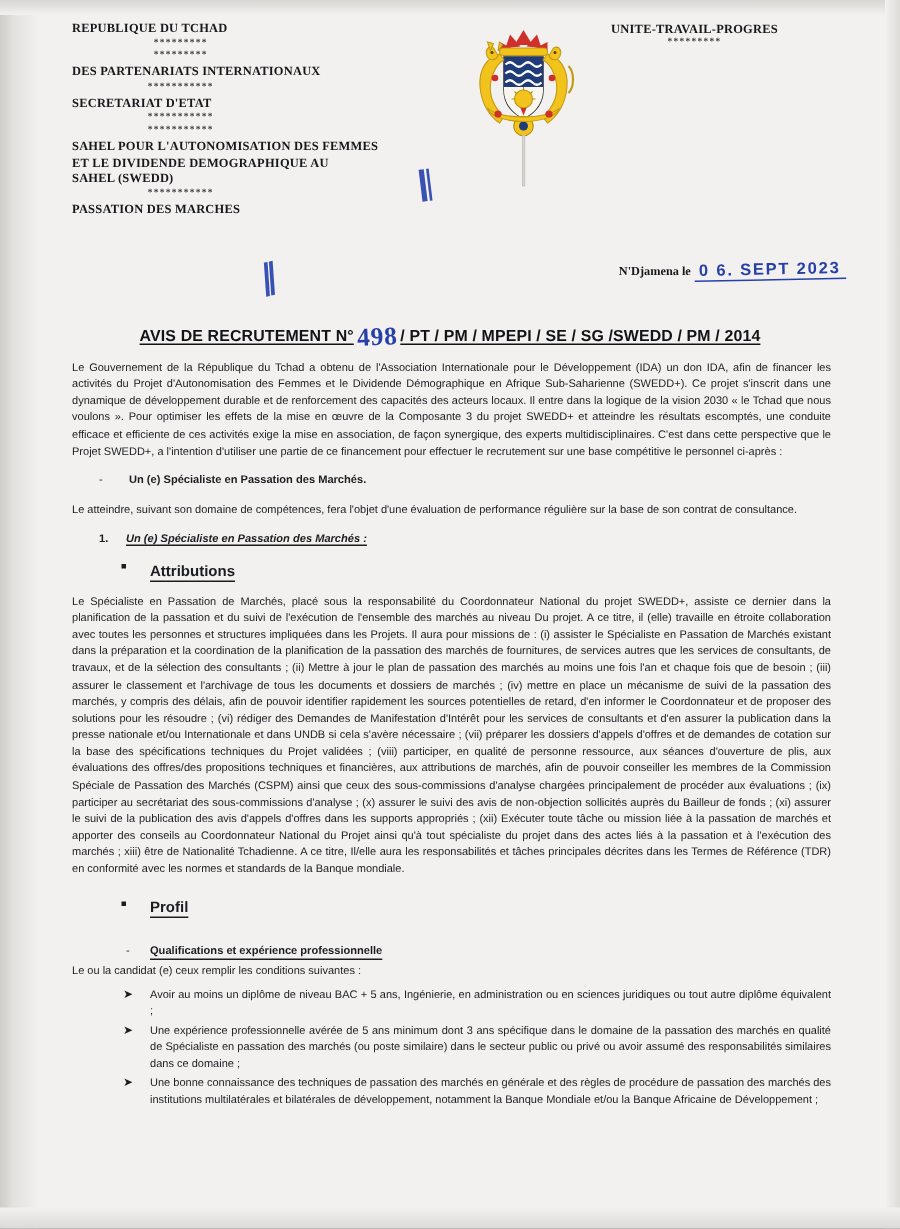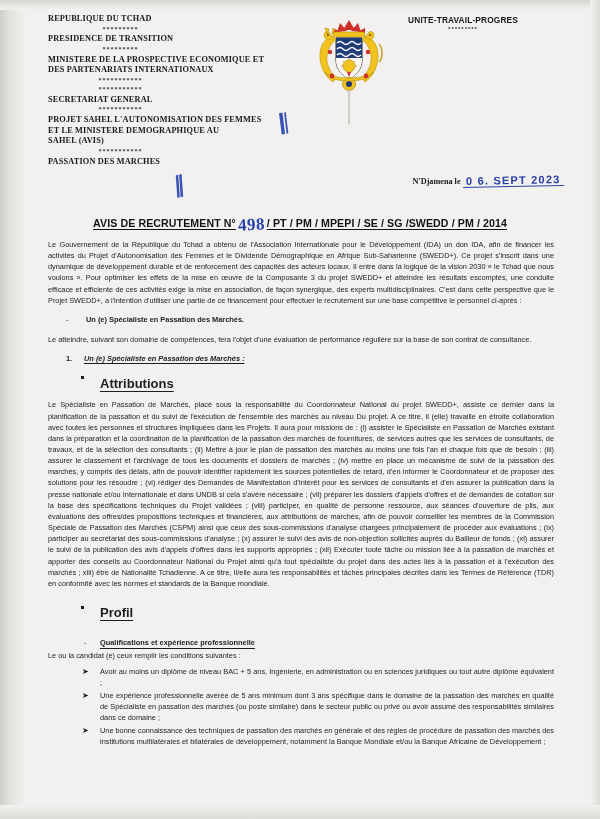--- a/index.html
+++ b/index.html
@@ -42,21 +42,21 @@
   
   .hdr{position:absolute;left:48px;top:14px;width:505px;}
   .hdr-left{
     float:left;width:272px;
     font-family:"Liberation Serif", serif;
     font-weight:bold;font-size:8.3px;color:#16181c;
     line-height:1.28;letter-spacing:.15px;
   }
   .hdr-right{
     float:right;width:180px;text-align:center;padding-top:1px;
-    font-family:Liberation Sans, sans-serif;
+    font-family:Liberation Serif, serif;
     font-weight:bold;font-size:8.3px;color:#16181c;letter-spacing:.15px;
   }
   .stars{
     display:block;text-align:center;width:145px;
     font-size:6.2px;letter-spacing:.9px;color:#3a3c40;
     font-weight:bold;line-height:1.1;margin:1px 0 2px 0;
   }
   .hdr-right .stars{width:100%;}
   .hdr-line{display:block;}
 
@@ -122,21 +122,21 @@
 
   .num-item{
     margin:0 0 9px 0;padding-left:36px;position:relative;
     font-weight:bold;font-size:7.4px;
   }
   .num-item .n{position:absolute;left:18px;top:0;}
   .num-item .u{text-decoration:underline;text-underline-offset:2px;font-style:italic;}
 
   .sq-item{
     margin:0 0 6px 0;padding-left:52px;position:relative;
-    font-weight:bold;font-size:13px;
+    font-weight:bold;font-size:10px;
   }
   .sq-item .sq{
     position:absolute;left:33px;top:2.5px;
     width:3px;height:3px;background:#1b1d21;display:block;
   }
   .sq-item .u{text-decoration:underline;text-underline-offset:2.5px;}
 
   .dash-sub{
     margin:0 0 2px 0;padding-left:52px;position:relative;
     font-weight:bold;font-size:7.4px;
@@ -159,31 +159,29 @@
 <body>
 
 <div class="page">
   <div class="paper">
 
     <div class="hdr">
 
       <div class="hdr-left">
         <span class="hdr-line">REPUBLIQUE DU TCHAD</span>
         <span class="stars">*********</span>
-        <span class="hdr-line">PRESIDENCE DE TRANSITION</span>
         <span class="stars">*********</span>
-        <span class="hdr-line">MINISTERE DE LA PROSPECTIVE ECONOMIQUE ET</span>
         <span class="hdr-line">DES PARTENARIATS INTERNATIONAUX</span>
         <span class="stars">***********</span>
+        <span class="hdr-line">SECRETARIAT D'ETAT</span>
         <span class="stars">***********</span>
-        <span class="hdr-line">SECRETARIAT GENERAL</span>
         <span class="stars">***********</span>
-        <span class="hdr-line">PROJET SAHEL L'AUTONOMISATION DES FEMMES</span>
-        <span class="hdr-line">ET LE MINISTERE DEMOGRAPHIQUE AU</span>
-        <span class="hdr-line">SAHEL (AVIS)</span>
+        <span class="hdr-line">SAHEL POUR L'AUTONOMISATION DES FEMMES</span>
+        <span class="hdr-line">ET LE DIVIDENDE DEMOGRAPHIQUE AU</span>
+        <span class="hdr-line">SAHEL (SWEDD)</span>
         <span class="stars">***********</span>
         <span class="hdr-line">PASSATION DES MARCHES</span>
       </div>
 
       <div class="hdr-right">
         <span class="hdr-line">UNITE-TRAVAIL-PROGRES</span>
         <span class="stars">*********</span>
       </div>
 
       <div style="clear:both"></div>

